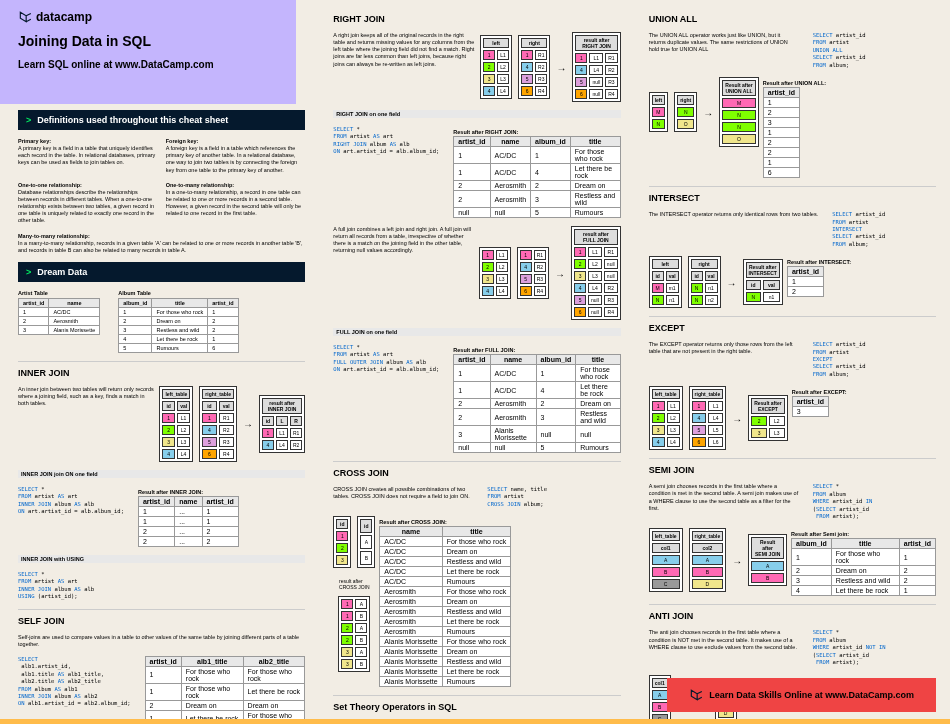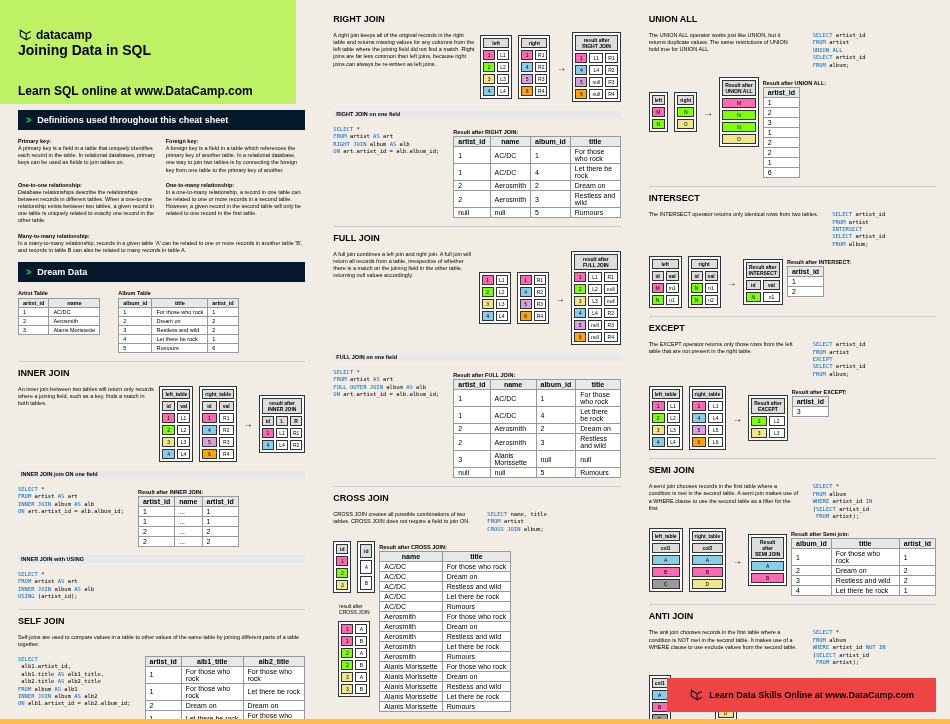--- a/index.html
+++ b/index.html
@@ -1,23 +1,23 @@
 <!DOCTYPE html>
 <html><head>
 <meta charset="utf-8">
 <style>
 *{box-sizing:border-box;margin:0;padding:0}
 body{font-family:-apple-system,Helvetica,Arial,sans-serif;font-size:7px;background:#f2ede4;width:950px;height:724px;overflow:hidden;position:relative}
 .page{display:flex;height:100%}
-.header-block{position:absolute;top:0;left:0;width:296px;height:104px;background:#bef264;padding:28px 18px}
+.header-block{position:absolute;top:0;left:0;width:296px;height:104px;background:#c4b5fd;padding:10px 18px}
 .logo{display:flex;align-items:center;gap:4px;font-size:12px;font-weight:600}
 .logo svg{width:14px;height:14px}
-.title{font-size:14px;font-weight:700;margin-top:0}
+.title{font-size:14px;font-weight:700;margin-top:9px}
 .subtitle{font-size:11px;font-weight:400}
-.learn{font-size:12px;font-weight:600;margin-top:26px}
+.learn{font-size:10px;font-weight:600;margin-top:10px}
 .col{padding:8px 14px;flex:1;display:flex;flex-direction:column;gap:8px}
 .col1{padding-top:110px;padding-left:18px}
 .section-hdr{background:#05192d;color:#fff;padding:5px 8px;font-size:9px;font-weight:600;display:flex;align-items:center;gap:6px}
 .chev{color:#03ef62}
 .defs{display:grid;grid-template-columns:1fr 1fr;gap:8px;font-size:5.5px;line-height:1.3}
 .sample-tables{display:flex;gap:18px;font-size:5.5px}
 .mini-table{border-collapse:collapse}
 .mini-table th,.mini-table td{border:1px solid #999;padding:1px 4px;background:#fff}
 .mini-table th{background:#e8e8e8;font-weight:700}
 .jt{margin-top:2px}
@@ -426,21 +426,20 @@
                 <td>null</td>
                 <td>null</td>
                 <td>5</td>
                 <td>Rumours</td>
               </tr>
             </tbody>
           </table>
         </div>
   </div>
 
-  <div class="join-title">FULL JOIN</div>
   <div class="join-row tight">
     <div class="join-desc">A full join combines a left join and right join. A full join will return all records from a table, irrespective of whether there is a match on the joining field in the other table, returning null values accordingly.</div>
     <div class="diagram">
       <table class="dbox">
             <tbody>
               <tr>
                 <td class="c1">1</td>
                 <td>L1</td>
               </tr>
               <tr>

